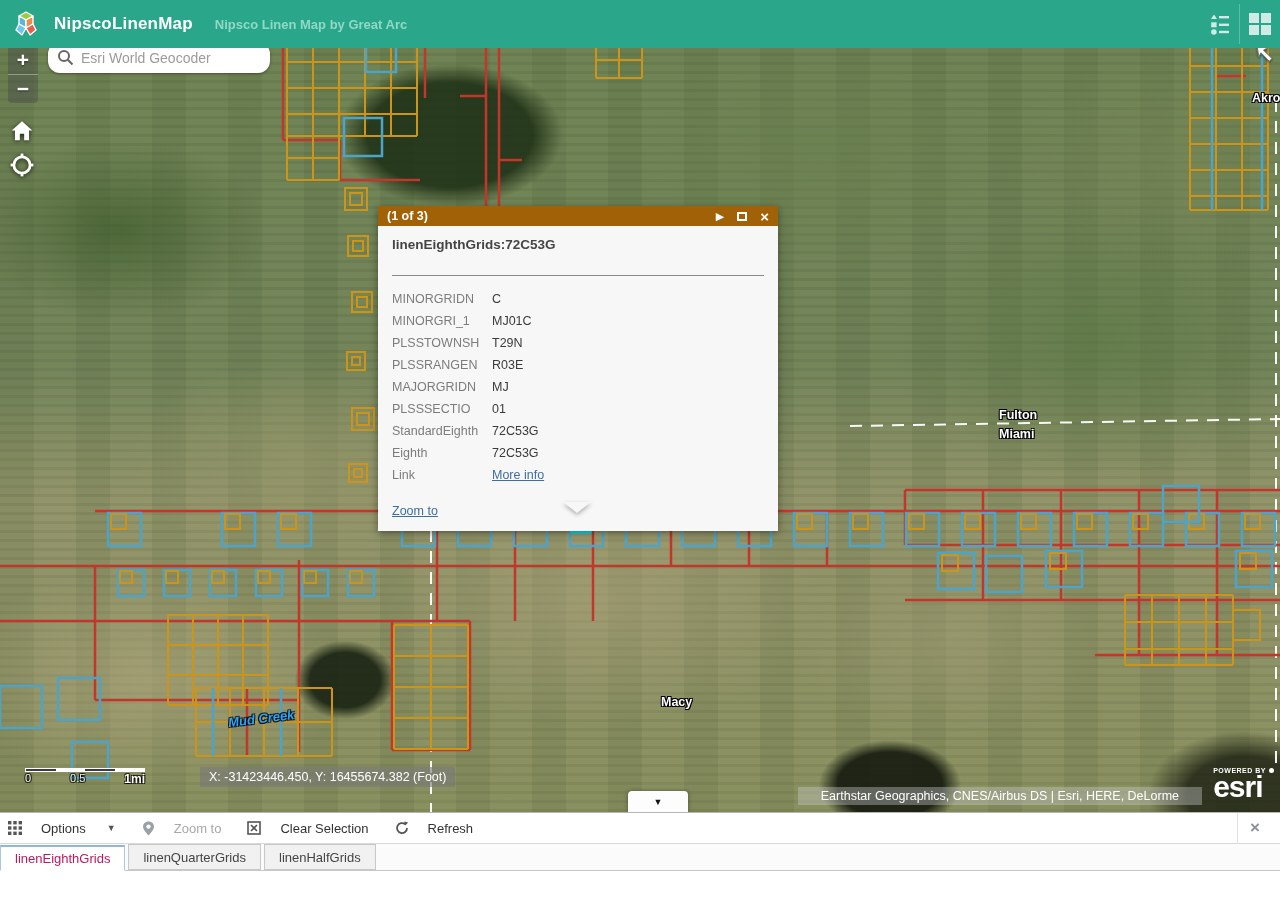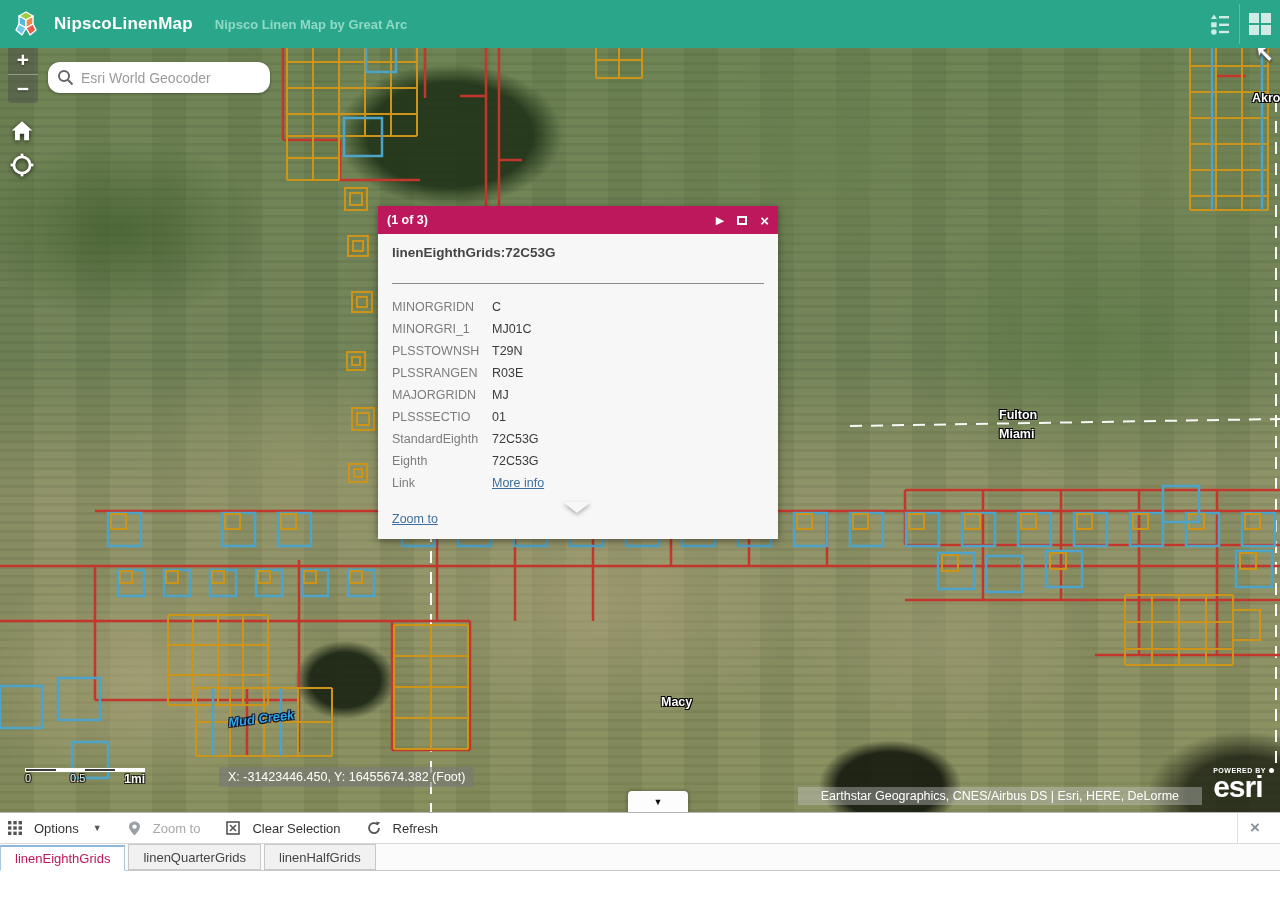--- a/index.html
+++ b/index.html
@@ -45,21 +45,21 @@
   .gr-sel { stroke:#00e1ef; stroke-width:3;   fill:rgba(0,225,239,0.10); }
   .gr-wh  { stroke:#ffffff; stroke-width:2;   fill:none; stroke-dasharray:12 9; opacity:.95; }
 
   .map-label { position:absolute; color:#fff; font-size:12.5px; font-weight:bold; z-index:4;
     text-shadow:-1px -1px 0 #000, 1px -1px 0 #000, -1px 1px 0 #000, 1px 1px 0 #000; }
   .water-label { position:absolute; color:#2fa8e8; font-size:13px; font-weight:bold; font-style:italic; z-index:4;
     transform:rotate(-7deg);
     text-shadow:-1px -1px 0 rgba(0,0,30,.8), 1px -1px 0 rgba(0,0,30,.8), -1px 1px 0 rgba(0,0,30,.8), 1px 1px 0 rgba(0,0,30,.8); }
 
   
-  #searchbox { position:absolute; left:48px; top:22px; width:222px; height:31px; background:#fff;
+  #searchbox { position:absolute; left:48px; top:2px; width:222px; height:31px; background:#fff;
     border-radius:12px; display:flex; align-items:center; z-index:10; box-shadow:0 1px 3px rgba(0,0,0,.35); }
   #searchbox svg { margin:0 7px 0 9px; flex:none; }
   #searchbox input { border:none; outline:none; width:170px; font-size:14px; color:#555;
     font-family:"Liberation Sans",sans-serif; background:transparent; }
   #searchbox input::placeholder { color:#9b9b9b; }
 
   
   #zoombox { position:absolute; left:8px; top:5px; width:30px; z-index:10;
     background:rgba(70,70,70,0.40); border-radius:4px; overflow:hidden; }
   .zbtn { width:30px; height:29px; color:#fff; font-size:21px; font-weight:bold; display:flex;
@@ -68,21 +68,21 @@
   .widget-icon { position:absolute; left:9px; z-index:10; cursor:pointer;
     filter:drop-shadow(0 1px 2px rgba(0,0,0,.7)); }
   #home-btn   { top:78px; }
   #locate-btn { top:112px; }
   #nw-arrow { position:absolute; right:4px; top:2px; z-index:10; cursor:pointer;
     filter:drop-shadow(0 1px 1px rgba(0,0,0,.5)); }
 
   
   #popup { position:absolute; left:378px; top:166px; width:400px; z-index:20;
     box-shadow:0 2px 8px rgba(0,0,0,.4); }
-  #popup-header { height:28px; background:#be185d; display:flex; align-items:center;
+  #popup-header { height:20px; background:#a16207; display:flex; align-items:center;
     color:#fff; padding:0 9px; }
   #popup-pager { font-size:12.5px; font-weight:bold; }
   .ph-actions { margin-left:auto; display:flex; align-items:center; gap:13px; }
   .ph-btn { color:#fff; font-size:11px; cursor:pointer; line-height:1; }
   .ph-max { width:10px; height:9px; border:2px solid #fff; cursor:pointer; }
   .ph-close { font-size:15px; font-weight:bold; }
   #popup-body { background:#f7f7f7; padding:11px 14px 12px 14px; }
   #popup-title { font-size:13.5px; font-weight:bold; color:#454545; padding-bottom:23px;
     border-bottom:1px solid #8a8a8a; }
   #popup-fields { margin-top:12px; }
@@ -96,39 +96,39 @@
     border-top:11px solid #f7f7f7; filter:drop-shadow(0 2px 2px rgba(0,0,0,.3)); }
 
   
   #scalebar { position:absolute; left:25px; top:728px; z-index:5; width:120px; }
   .sb-bar { display:flex; height:4px; border:1px solid #fff; }
   .sb-seg { flex:1; } .sb-d { background:#3c3c3c; } .sb-w { background:#fff; }
   .sb-labels { display:flex; justify-content:space-between; font-size:11px; color:#e8e8e8;
     text-shadow:-1px -1px 0 rgba(0,0,0,.7),1px 1px 0 rgba(0,0,0,.7),-1px 1px 0 rgba(0,0,0,.7),1px -1px 0 rgba(0,0,0,.7); }
   .sb-labels .mi { font-weight:bold; color:#fff; font-size:12px; }
   #coords { position:absolute; left:200px; top:727px; z-index:5; background:rgba(120,120,120,0.60);
-    color:#fff; font-size:12.5px; padding:3px 9px;margin-left:19px; }
+    color:#fff; font-size:12.5px; padding:3px 9px; }
   #attribution { position:absolute; right:78px; top:747px; z-index:5; background:rgba(200,200,200,0.40);
     color:#fff; font-size:12.5px; padding:2px 23px; }
   #esri-logo { position:absolute; right:6px; top:727px; z-index:5; color:#fff; text-align:left; }
   #esri-logo .pb { font-size:7px; font-weight:bold; letter-spacing:.5px; display:flex; align-items:center; gap:3px; }
   #esri-logo .pb-dot { width:5px; height:5px; border-radius:50%; background:#fff; display:inline-block; }
   #esri-logo .esri-word { font-size:30px; font-weight:bold; letter-spacing:-1px; line-height:.85; }
 
   
   #collapse-handle { position:absolute; left:628px; top:751px; width:60px; height:21px; z-index:6;
     background:#fdfdfd; border-radius:4px 4px 0 0; display:flex; align-items:center; justify-content:center;
     box-shadow:0 0 4px rgba(0,0,0,.4); cursor:pointer; color:#111; font-size:9px; }
 
   
   #panel { position:absolute; left:0; top:812px; width:1280px; height:111px; background:#fff;
     border-top:1px solid #b5b5b5; z-index:40; }
   #panel-toolbar { height:31px; display:flex; align-items:center; padding:0 8px;
     border-bottom:1px solid #d9d9d9; }
-  .tbtn { display:flex; align-items:center; gap:12px; margin-right:26px; font-size:13px; color:#333;
+  .tbtn { display:flex; align-items:center; gap:19px; margin-right:26px; font-size:13px; color:#333;
     cursor:pointer; }
   .tbtn.disabled { color:#a8a8a8; cursor:default; }
   .tbtn .caret { font-size:9px; color:#555; margin-left:2px; }
   #panel-close { margin-left:auto; color:#8a8f9a; font-size:17px; font-weight:bold; cursor:pointer;
     padding:0 12px; border-left:1px solid #e0e0e0; height:31px; display:flex; align-items:center; }
   #tabs { height:27px; display:flex; align-items:flex-end; background:#fbfbfb;
     border-bottom:1px solid #c8c8c8; padding-left:0; }
   .tab { height:26px; display:flex; align-items:center; padding:0 14px; font-size:13px; color:#444;
     background:#f1f1f1; border:1px solid #c8c8c8; margin-right:3px; cursor:pointer; position:relative; }
   .tab.active { background:#fff; border-color:#a9c7e0; border-top:2px solid #8db8dc;

